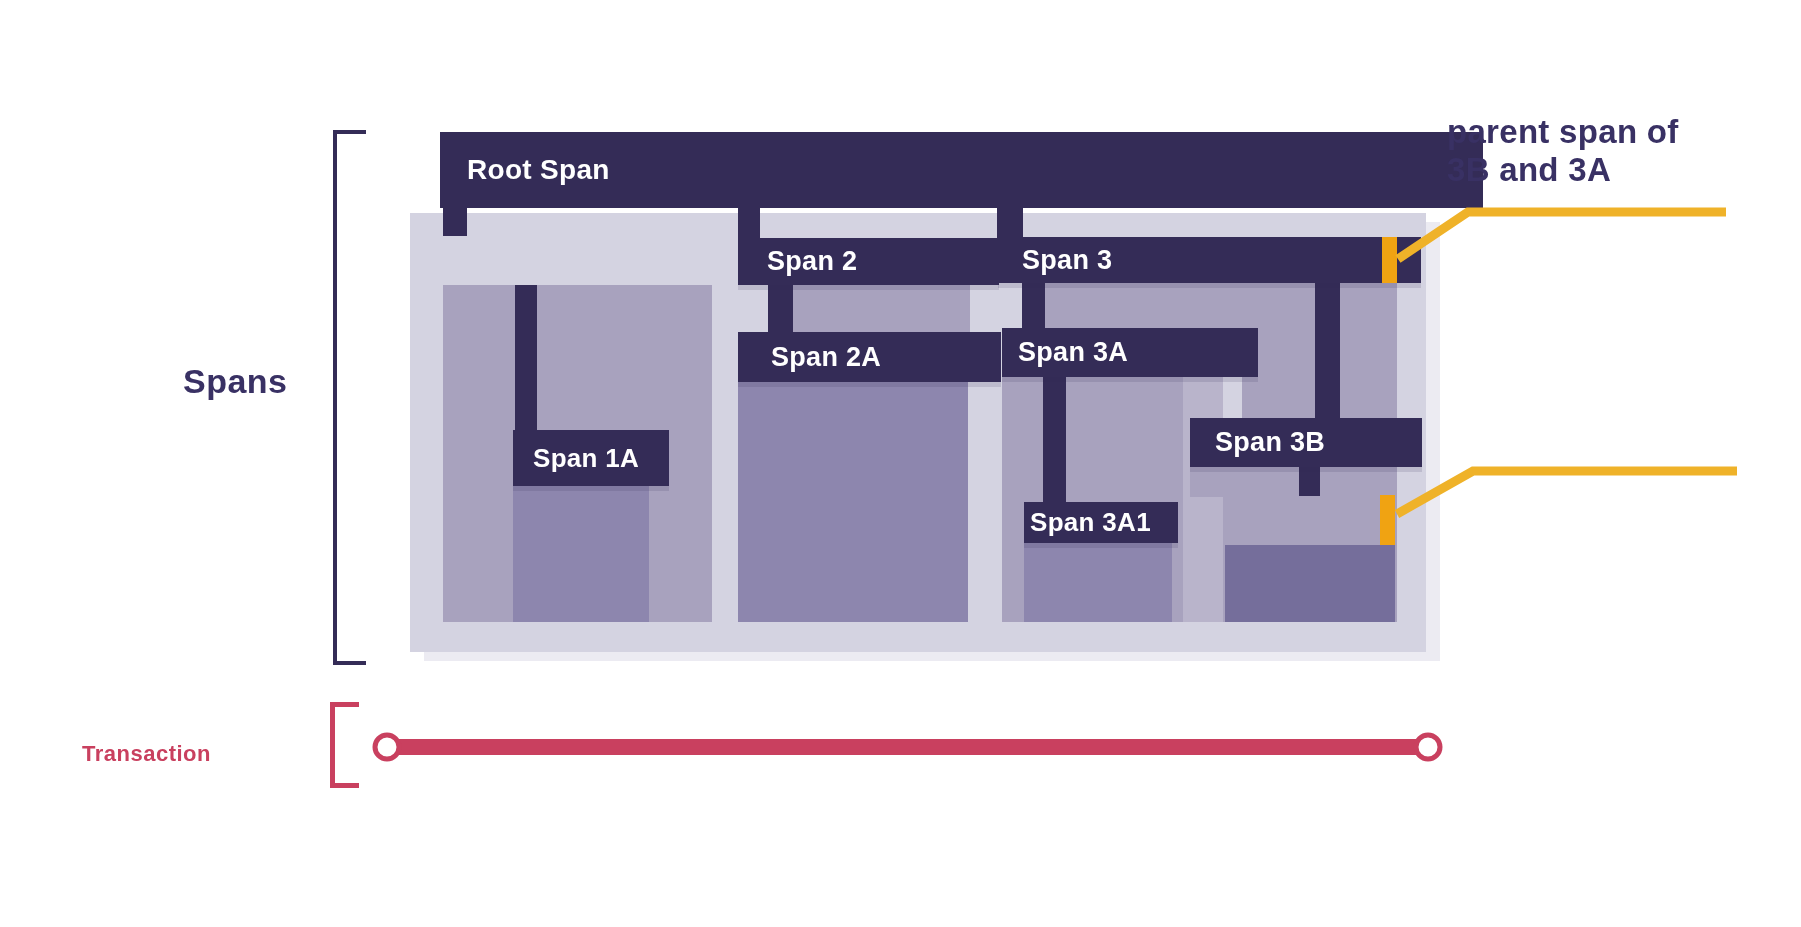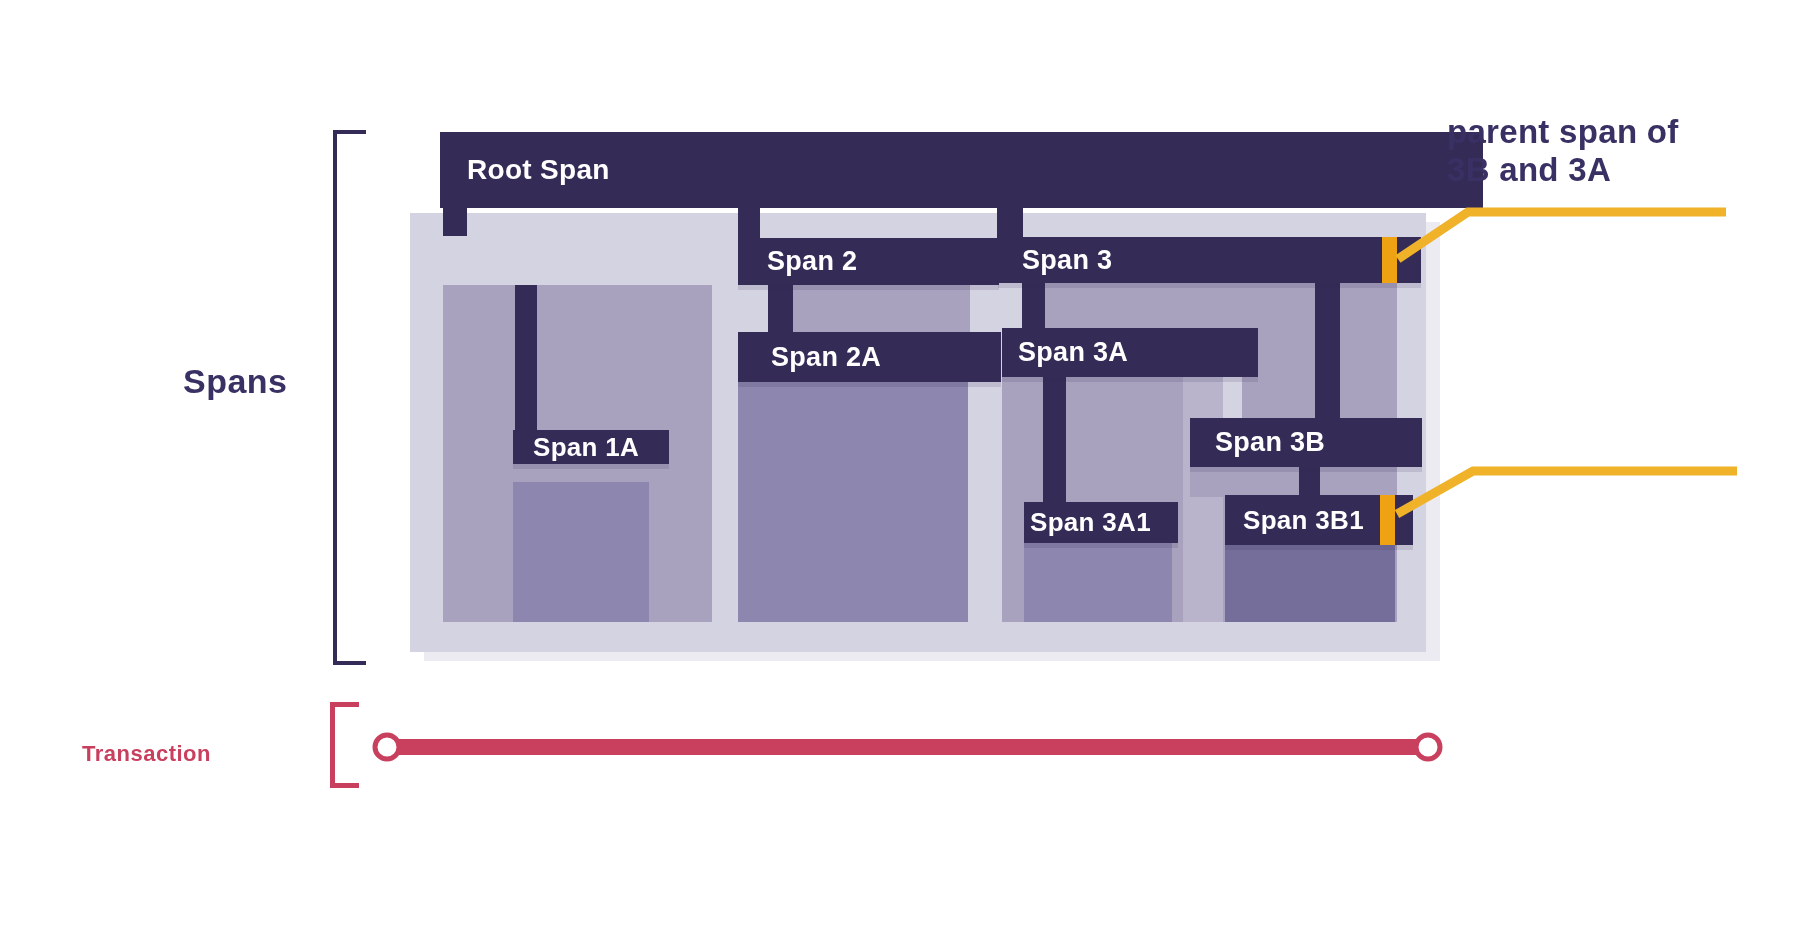--- a/index.html
+++ b/index.html
@@ -26,21 +26,21 @@
   }
   .bar{
     position:absolute;background:#342C57;color:#ffffff;font-weight:700;
     display:flex;align-items:center;font-size:27px;letter-spacing:.3px;
     box-shadow:0 5px 0 rgba(52,44,87,0.14);
   }
   .bar-root{left:410px;top:132px;width:1016px;height:76px;font-size:28px;padding-left:27px;box-shadow:none;margin-left:30px;}
   .bar-s1{left:443px;top:235px;width:269px;height:50px;padding-left:29px;}
   .bar-s2{left:738px;top:238px;width:232px;height:47px;padding-left:29px;}
   .bar-s3{left:998px;top:237px;width:399px;height:46px;padding-left:24px;}
-  .bar-s1a{left:513px;top:430px;width:136px;height:34px;padding-left:20px;font-size:26px;}
+  .bar-s1a{left:513px;top:430px;width:136px;height:56px;padding-left:20px;font-size:26px;}
   .bar-s2a{left:738px;top:332px;width:230px;height:50px;padding-left:33px;}
   .bar-s3a{left:1002px;top:328px;width:240px;height:49px;padding-left:16px;}
   .bar-s3b{left:1190px;top:418px;width:207px;height:49px;padding-left:25px;}
   .bar-s3a1{left:1024px;top:502px;width:148px;height:41px;padding-left:6px;font-size:26px;}
   .bar-s3b1{left:1225px;top:495px;width:170px;height:50px;padding-left:18px;font-size:26px;}
   
   .conn{position:absolute;background:#342C57;}
   .conn-r1{left:443px;top:208px;width:24px;height:28px;}
   .conn-r2{left:738px;top:208px;width:22px;height:31px;}
   .conn-r3{left:997px;top:208px;width:26px;height:30px;}
@@ -131,23 +131,20 @@
   </div>
   <div class="bar bar-s3a">
     <span>Span 3A</span>
   </div>
   <div class="bar bar-s3b">
     <span>Span 3B</span>
   </div>
   <div class="bar bar-s3a1">
     <span>Span 3A1</span>
   </div>
-  <div class="bar bar-s3b1">
-    <span>Span 3B1</span>
-  </div>
 
   <div class="marker marker-span3"></div>
   <div class="marker marker-span3b1"></div>
 
   <div class="annotation ann-parent">
     <div>parent span of</div>
     <div>3B and 3A</div>
   </div>
 
   <svg class="overlay" width="1801" height="927" viewBox="0 0 1801 927">

